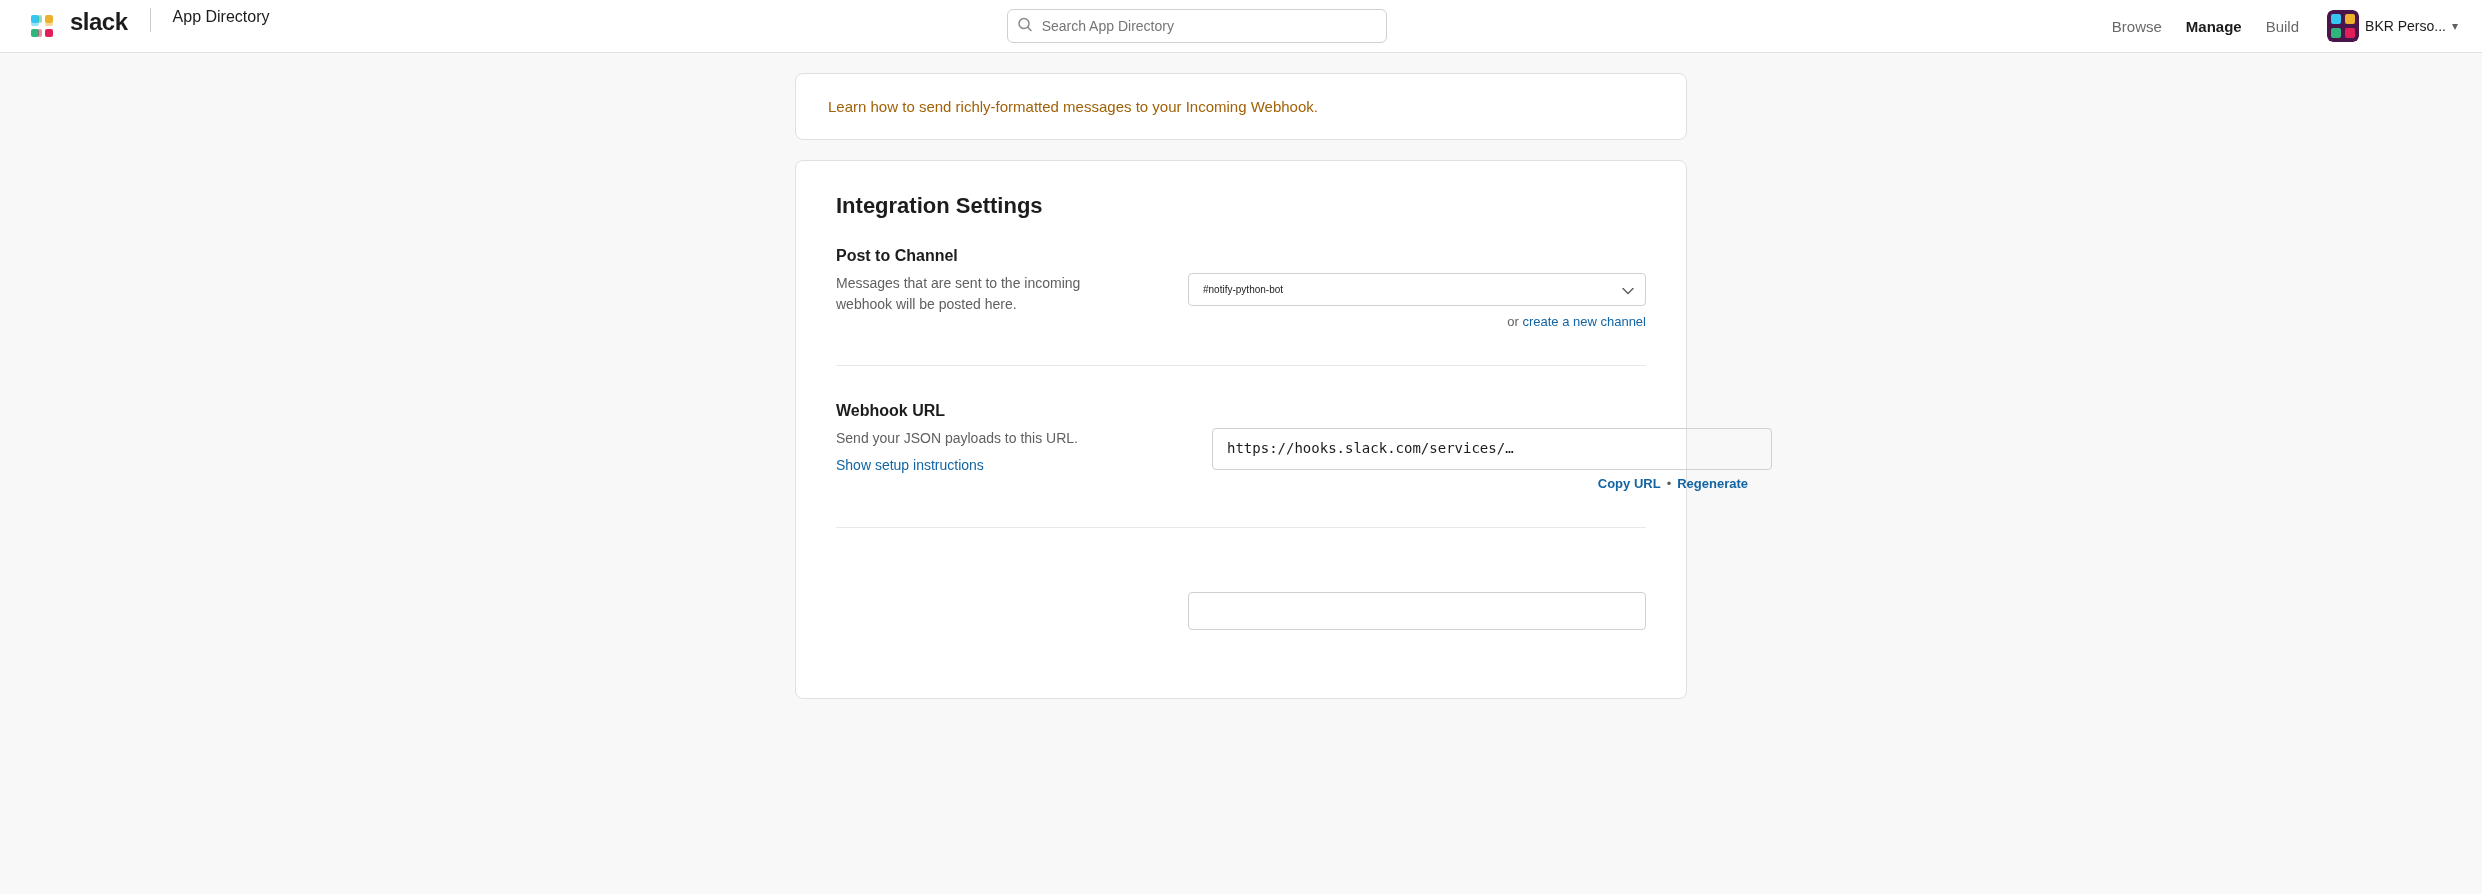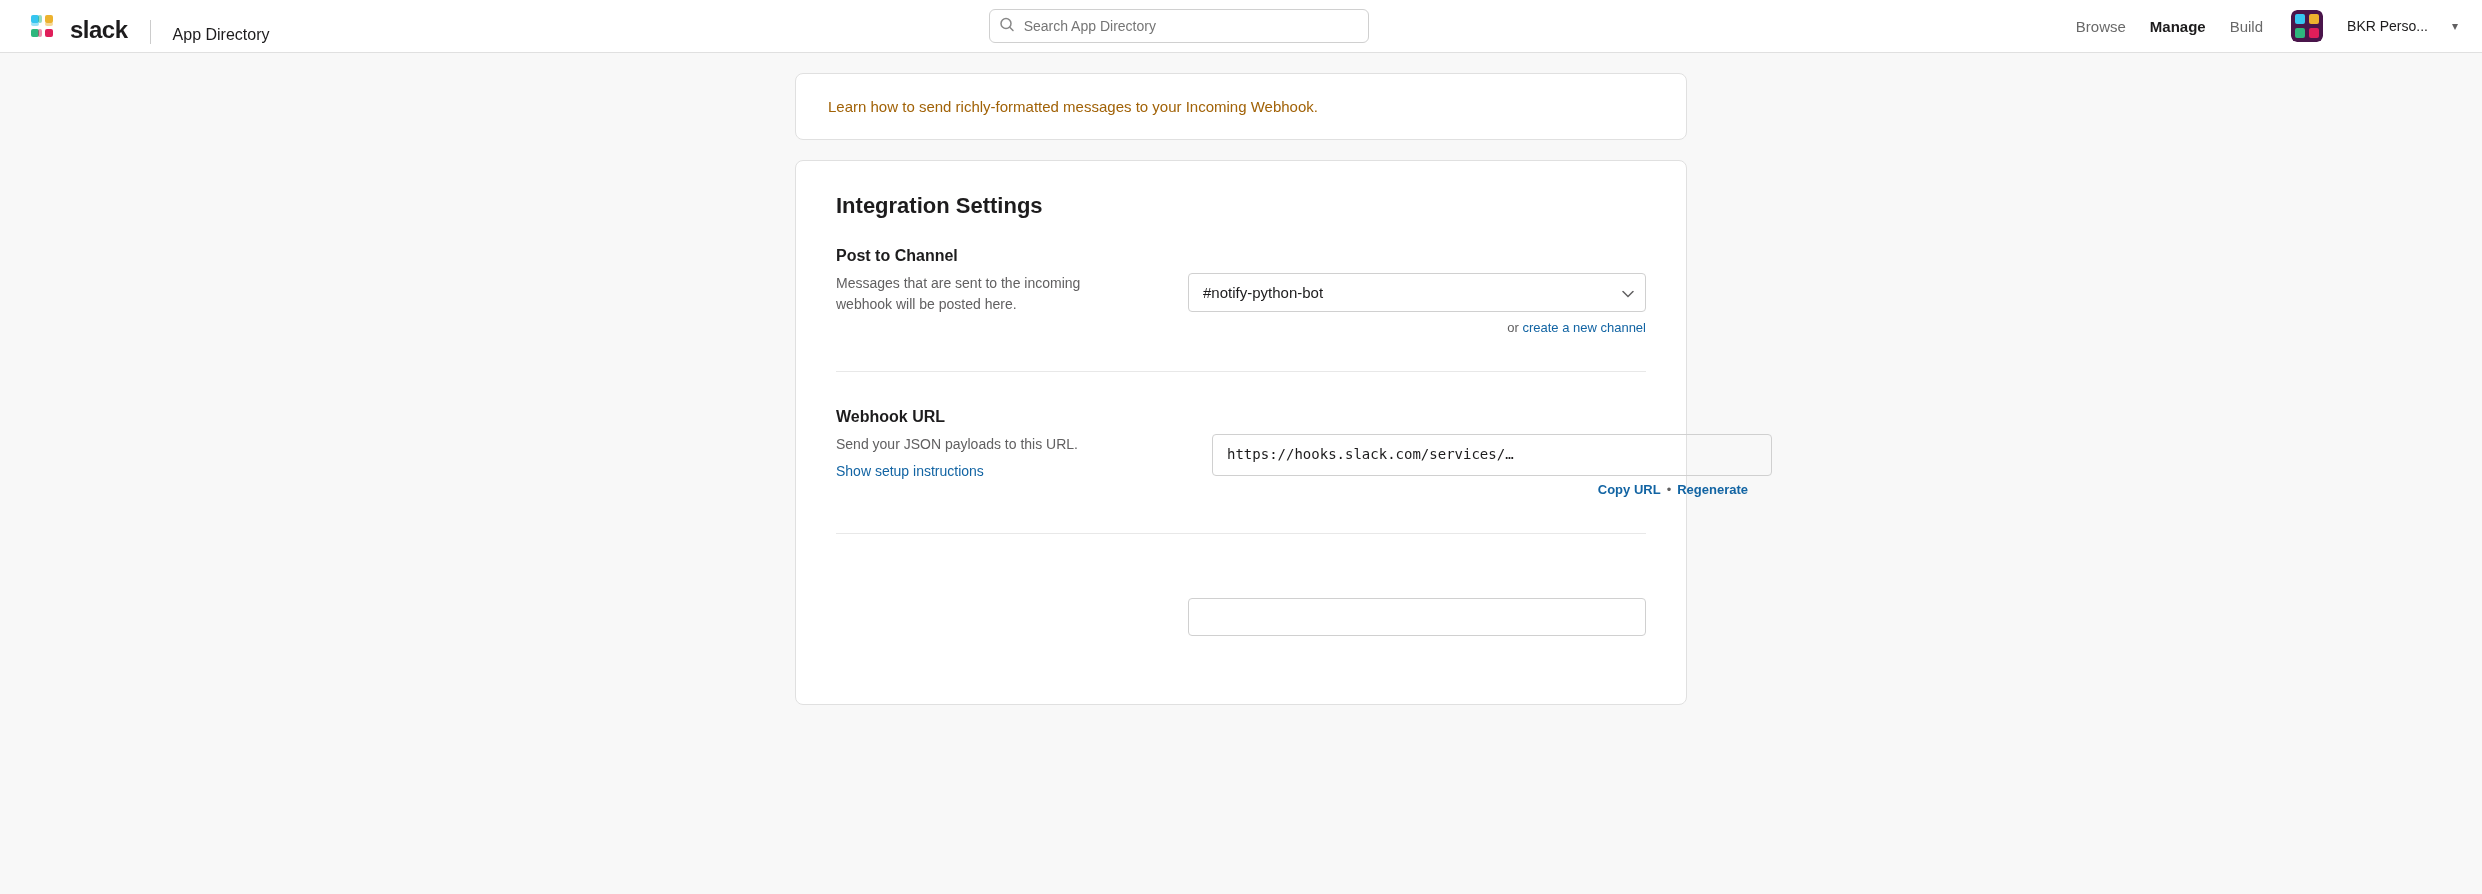--- a/index.html
+++ b/index.html
@@ -25,21 +25,21 @@
       height: 53px;
       position: fixed;
       top: 0;
       left: 0;
       right: 0;
       z-index: 100;
     }
 
     .header-brand {
       display: flex;
-      align-items: flex-end;
+      align-items: flex-start;
       gap: 10px;
       margin-right: 36px;
     }
 
     .slack-logo {
       width: 36px;
       height: 36px;
     }
 
     .header-divider {
@@ -110,21 +110,21 @@
       display: flex;
       align-items: center;
       justify-content: center;
       overflow: hidden;
       margin-left: 4px;
     }
 
     .user-menu {
       display: flex;
       align-items: center;
-      gap: 24px;
+      gap: 6px;
       cursor: pointer;
     }
 
     .user-name {
       font-size: 14px;
       color: #1d1c1d;
     }
 
     
     .main-content {
@@ -214,21 +214,21 @@
       position: relative;
       width: 100%;
       max-width: 560px;
     }
 
     .channel-select {
       width: 100%;
       padding: 10px 36px 10px 14px;
       border: 1px solid #d0d0d0;
       border-radius: 4px;
-      font-size: 15px;
+      font-size: 10px;
       background: #fff;
       appearance: none;
       cursor: pointer;
       color: #1d1c1d;
     }
 
     .select-chevron {
       position: absolute;
       right: 12px;
       top: 50%;

